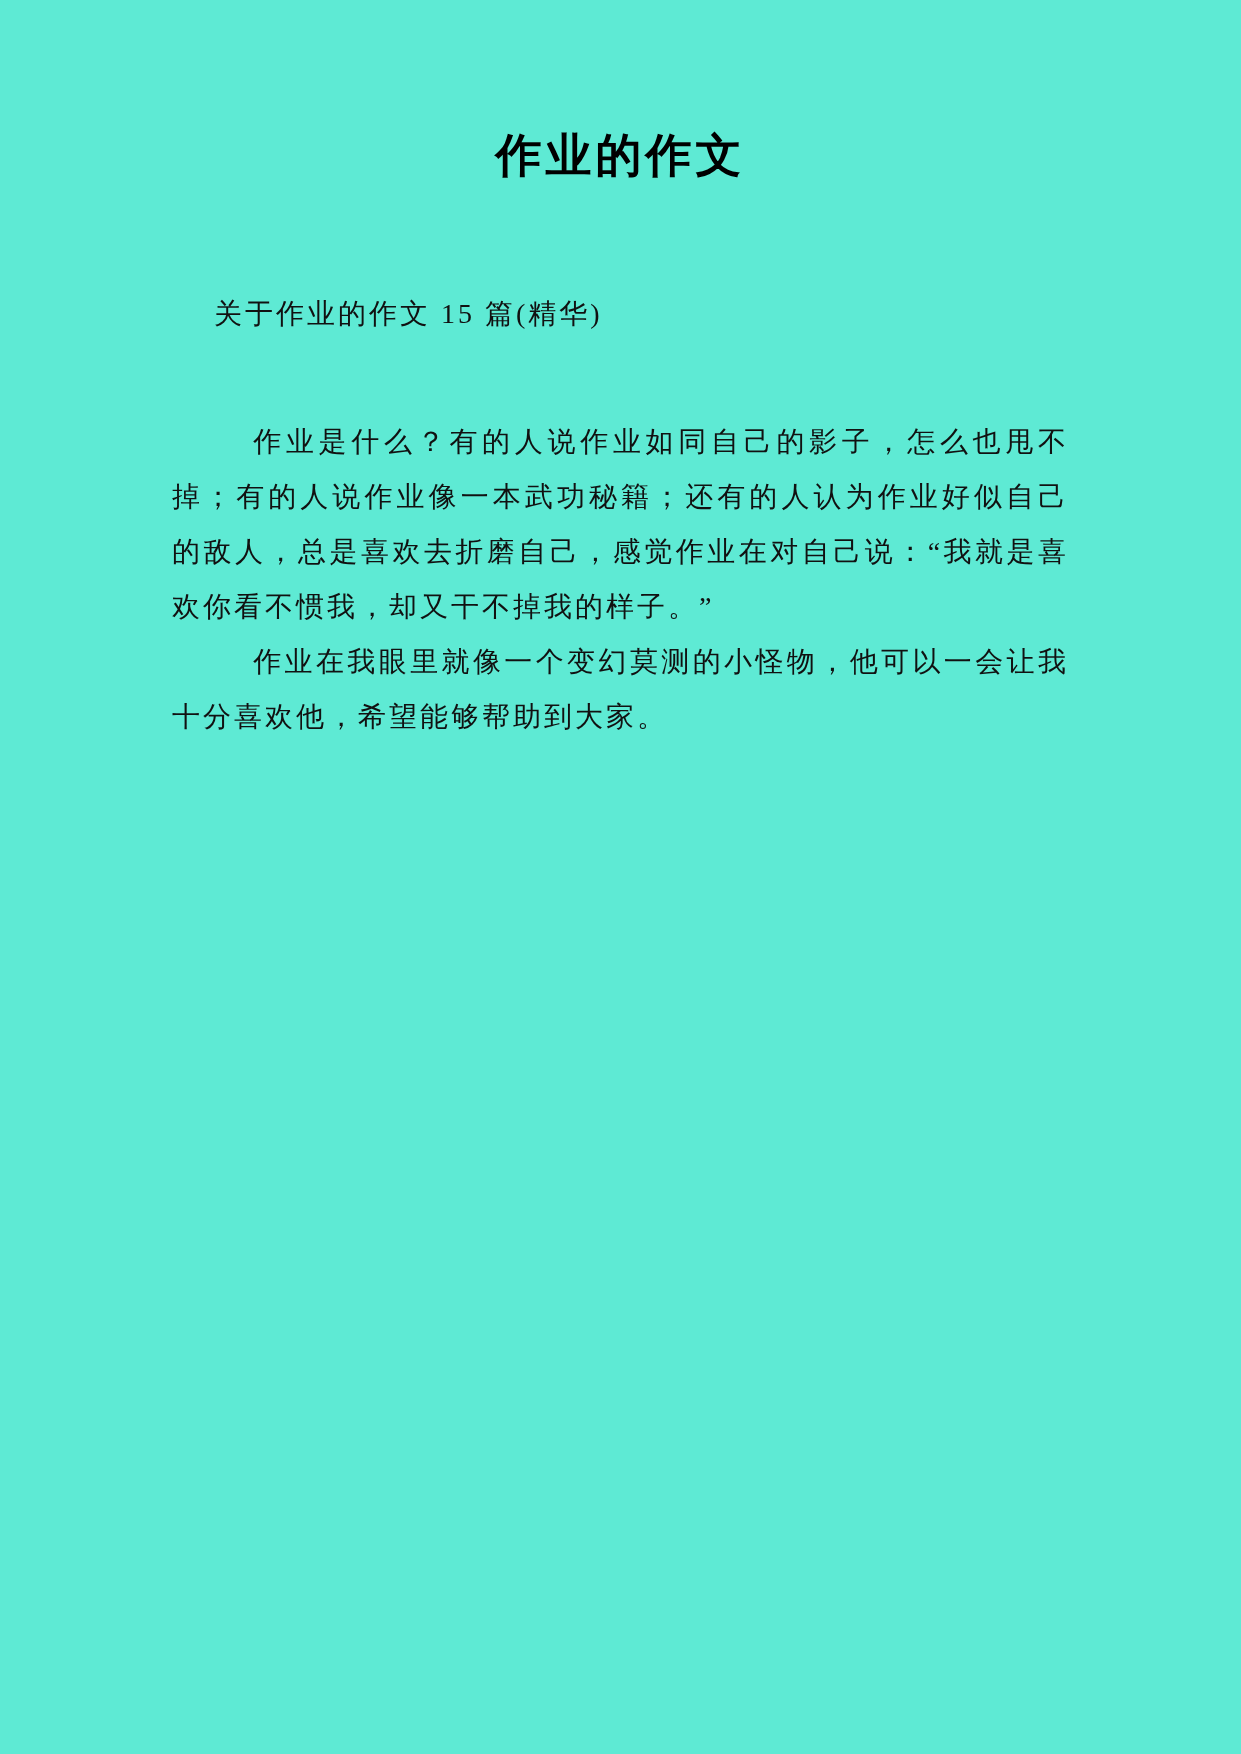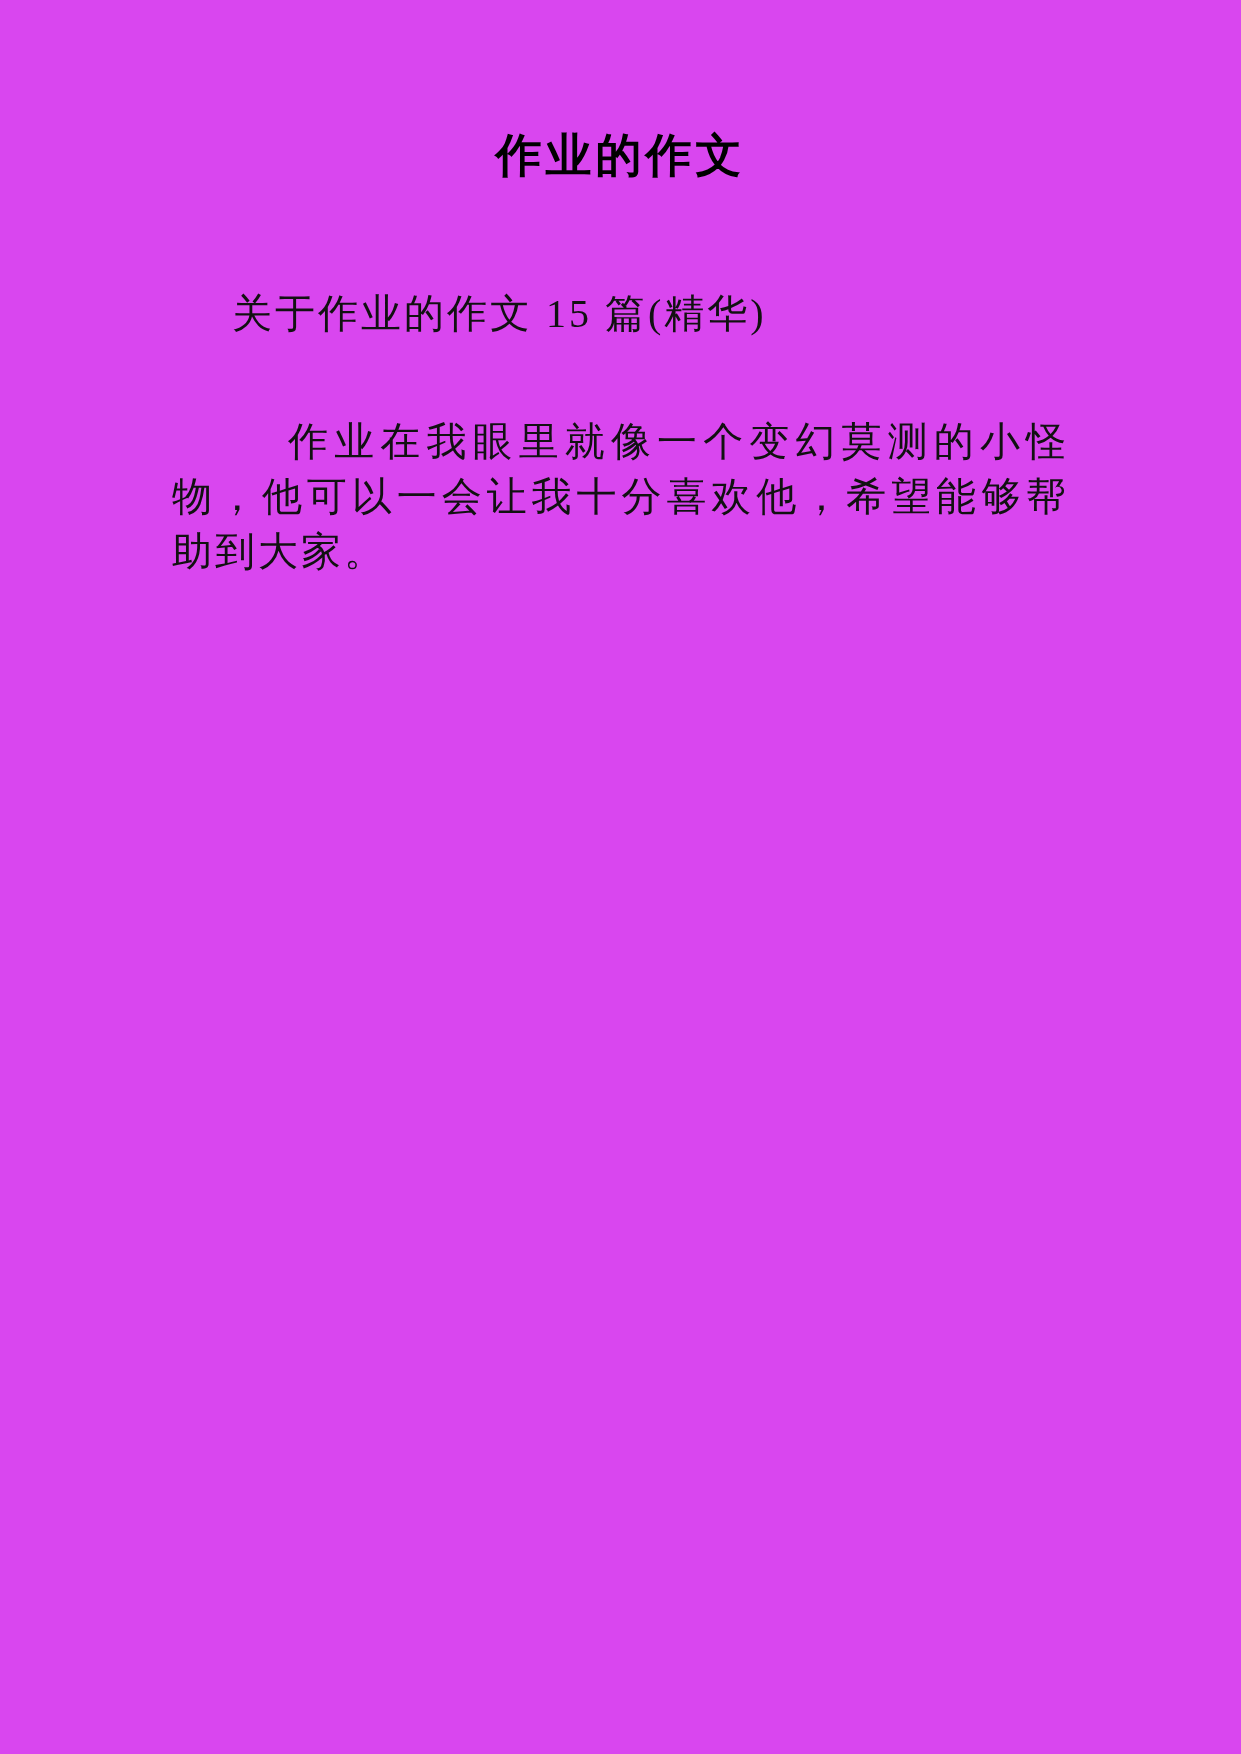--- a/index.html
+++ b/index.html
@@ -5,37 +5,37 @@
   html, body {
     margin: 0;
     padding: 0;
     background: #ffffff;
   }
   .page {
     position: relative;
     width: 1241px;
     min-height: 1754px;
     margin: 0 auto;
-    background: #d946ef;
+    background: #5eead4;
     box-sizing: border-box;
     padding: 126px 172px 60px 172px;
     font-family: "Liberation Serif", "DejaVu Serif", serif;
     color: #000000;
   }
   .doc-title {
     margin: 0 0 100px 0;
     text-align: center;
     font-size: 46px;
     font-weight: 700;
     letter-spacing: 4px;
     line-height: 60px;
     color: #000000;
   }
   .doc-body {
-    font-size: 40px;
+    font-size: 28px;
     line-height: 55px;
     letter-spacing: 3px;
     font-weight: 400;
     color: #111111;
   }
   .para {
     margin: 0;
     text-align: justify;
     text-justify: inter-character;
   }
@@ -52,18 +52,19 @@
 <div class="page">
   <h1 class="doc-title">作业的作文</h1>
 
   <div class="doc-body">
     <p class="para indent-sm">关于作业的作文 15 篇(精华)</p>
 
 
     <p class="para blank"></p>
 
 
+    <p class="para indent">作业是什么？有的人说作业如同自己的影子，怎么也甩不掉；有的人说作业像一本武功秘籍；还有的人认为作业好似自己的敌人，总是喜欢去折磨自己，感觉作业在对自己说：“我就是喜欢你看不惯我，却又干不掉我的样子。”</p>
 
     <p class="para indent">作业在我眼里就像一个变幻莫测的小怪物，他可以一会让我十分喜欢他，希望能够帮助到大家。</p>
 
 
   </div>
 </div>
 
 </body></html>

